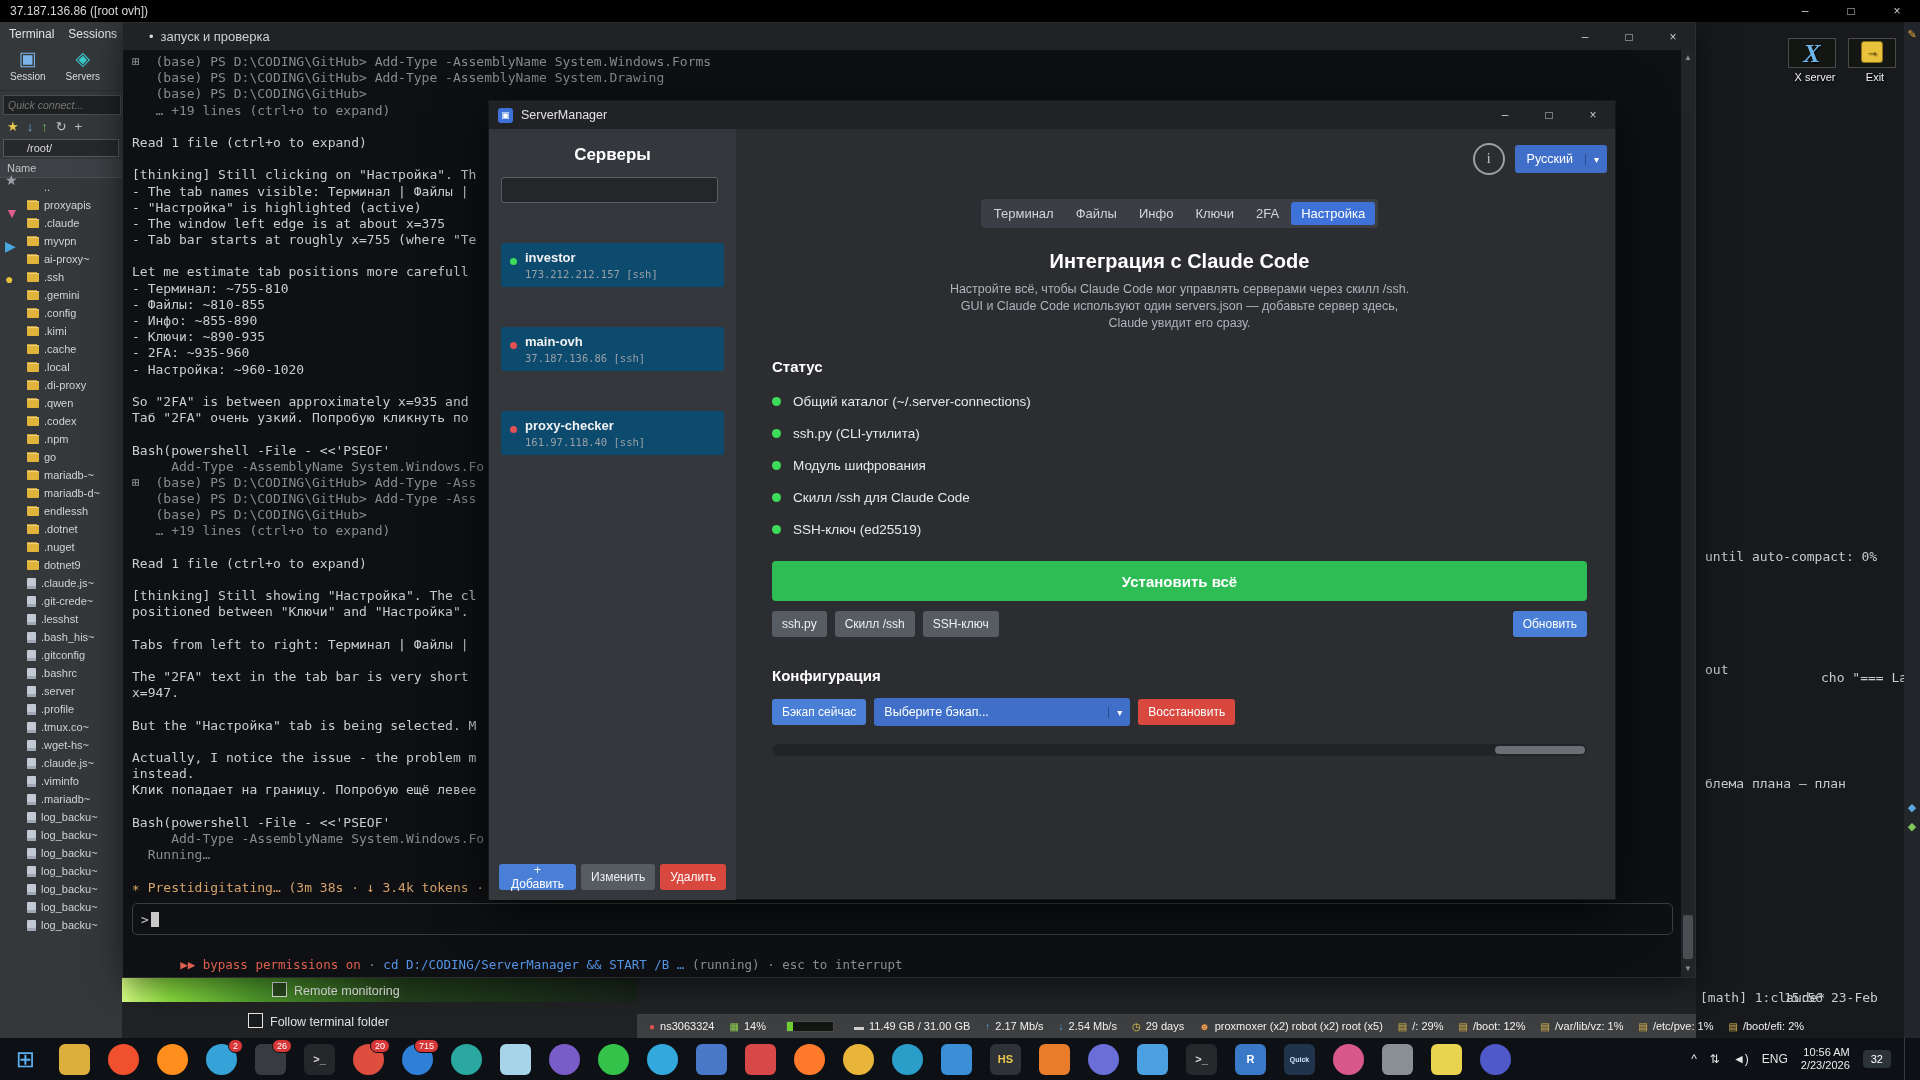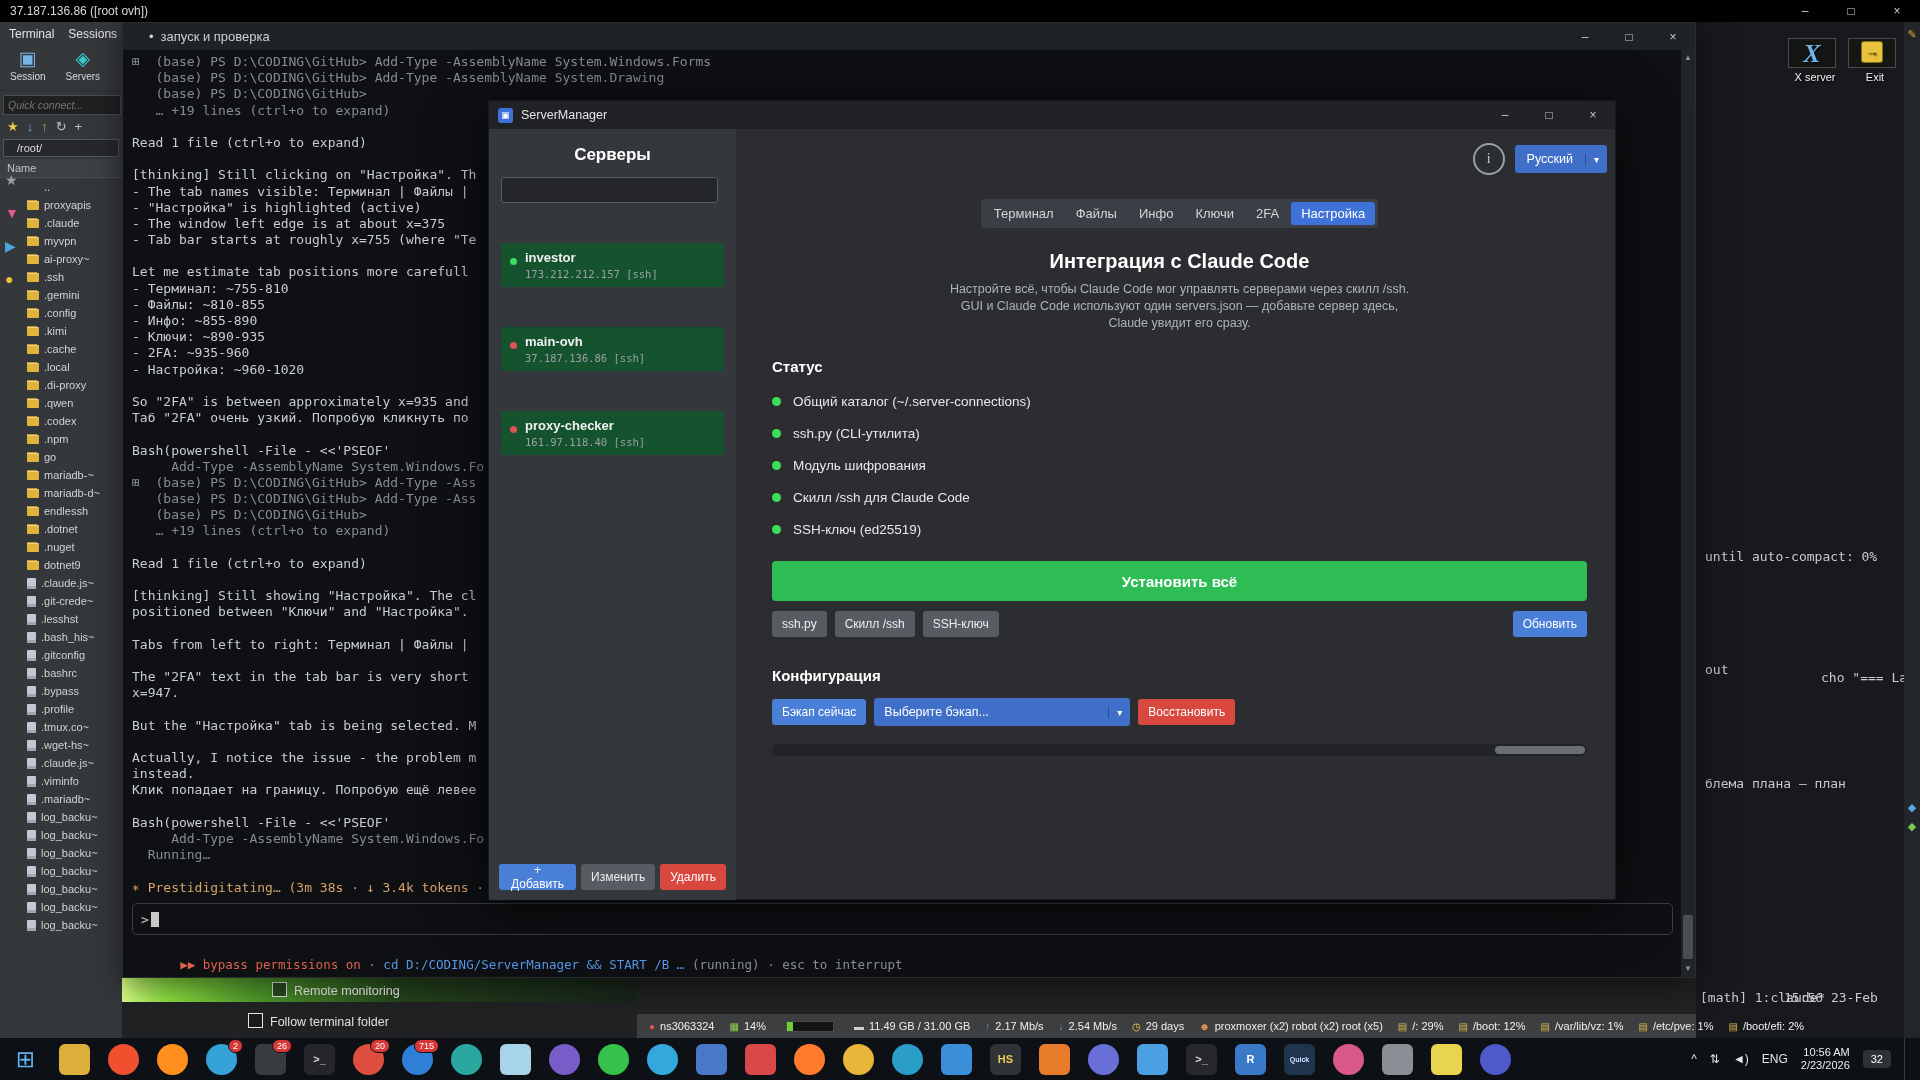--- a/index.html
+++ b/index.html
@@ -17,21 +17,21 @@
   .moba-side{position:absolute;left:0;top:22px;width:122px;height:1016px;background:#35383b;color:#d6d6d6;z-index:1;}
   .menu-row{display:flex;gap:14px;padding:5px 9px 3px;font-size:12px;color:#e3e3e3;}
   .tool-row{display:flex;gap:4px;padding:2px 2px 5px;border-bottom:1px solid #2c2e30;}
   .tool-btn{display:flex;flex-direction:column;align-items:center;gap:2px;padding:3px 8px;border-radius:3px;}
   .tool-btn .ic{font-size:19px;line-height:20px;}
   .tool-btn .lb{font-size:10px;color:#d9d9d9;}
   .qc-input{margin:4px 3px 0;width:108px;height:18px;background:#1e2022;border:1px solid #4a4d50;
     color:#979a9e;font-style:italic;font-size:10.5px;padding:0 4px;}
   .icons-row{display:flex;gap:8px;padding:5px 7px 3px;}
   .icons-row .ic{font-size:13px;line-height:14px;}
-  .path-box{margin:2px 3px;border:1px solid #55585b;background:#26282b;padding:2px 13px;font-size:11px;color:#dcdcdc;}
+  .path-box{margin:2px 3px;border:1px solid #55585b;background:#26282b;padding:2px 23px;font-size:11px;color:#dcdcdc;}
   .name-hdr{padding:3px 7px;font-size:11px;color:#c3c3c3;background:#3d4044;border-bottom:1px solid #4b4e51;}
   .file-list{position:relative;}
   .file-row{height:18px;line-height:18px;padding-left:27px;font-size:11px;color:#d2d2d2;white-space:nowrap;overflow:hidden;}
   .fic{display:inline-block;width:12px;height:9px;margin-right:5px;vertical-align:-1px;}
   .fic.folder{background:#e0b43a;border-radius:1px;box-shadow:inset 0 1px rgba(255,255,255,.4), -1px -2px 0 -1px #c79a28;}
   .fic.file{width:9px;height:11px;background:#c2c9d4;border-radius:1px;box-shadow:inset 0 -3px #9fa8b4;vertical-align:-2px;}
   .fic.up{background:none;color:#7ec85a;font-size:12px;line-height:9px;}
   .strip{position:absolute;left:5px;top:150px;display:flex;flex-direction:column;gap:17px;z-index:2;}
   .strip .ic{font-size:14px;}
 
@@ -74,21 +74,21 @@
   .sm-titlebar{height:28px;background:#202226;display:flex;align-items:center;color:#e2e2e2;font-size:12.5px;}
   .sm-appic{width:15px;height:15px;background:#3f72d8;border-radius:3px;margin:0 8px 0 9px;
     color:#fff;font-size:9px;line-height:15px;text-align:center;}
   .sm-titlebar .sp{flex:1;}
   .sm-body{display:flex;height:771px;}
   .sm-left{width:247px;background:#34373c;position:relative;flex-shrink:0;}
   .sm-left h2{margin:16px 0 12px;text-align:center;font-size:17px;color:#fff;font-weight:bold;}
   .sm-search{display:block;margin:0 12px;width:199px;height:24px;background:#24262a;border:1px solid #595c60;
     border-radius:3px;color:#ddd;padding:0 8px;font-size:12px;}
   .srv-list{margin:24px 12px 0;}
-  .srv-item{position:relative;background:#14532d;border-radius:3px;margin-bottom:5px;padding:7px 8px 7px 24px;margin-top:40px;}
+  .srv-item{position:relative;background:#0c4a6e;border-radius:3px;margin-bottom:5px;padding:7px 8px 7px 24px;margin-top:40px;}
   .srv-dot{position:absolute;left:9px;top:15px;width:7px;height:7px;border-radius:50%;}
   .srv-name{font-size:13px;font-weight:bold;color:#f2f2f2;margin-bottom:3px;}
   .srv-addr{font-size:10.5px;color:#9aa0a6;}
   .sm-left-btns{position:absolute;left:10px;right:10px;bottom:10px;display:flex;gap:5px;}
   .btn{border:none;border-radius:3px;color:#fff;font-size:12px;height:26px;padding:0 10px;
     font-family:"Liberation Sans",sans-serif;cursor:default;display:inline-flex;align-items:center;justify-content:center;}
   .btn.blue{background:#4a7fd8;}
   .btn.gray{background:#575c63;color:#eceff1;}
   .btn.red{background:#d9483e;}
   .btn.flex1{flex:1.1;} .btn.flex2{flex:1;} .btn.flex3{flex:.85;}
@@ -292,21 +292,21 @@
         <div class="file-row">
         <span class="fic file"></span><span>.bash_his~</span>
       </div>
         <div class="file-row">
         <span class="fic file"></span><span>.gitconfig</span>
       </div>
         <div class="file-row">
         <span class="fic file"></span><span>.bashrc</span>
       </div>
         <div class="file-row">
-        <span class="fic file"></span><span>.bypass</span>
+        <span class="fic file"></span><span>.server</span>
       </div>
         <div class="file-row">
         <span class="fic file"></span><span>.profile</span>
       </div>
         <div class="file-row">
         <span class="fic file"></span><span>.tmux.co~</span>
       </div>
         <div class="file-row">
         <span class="fic file"></span><span>.wget-hs~</span>
       </div>

